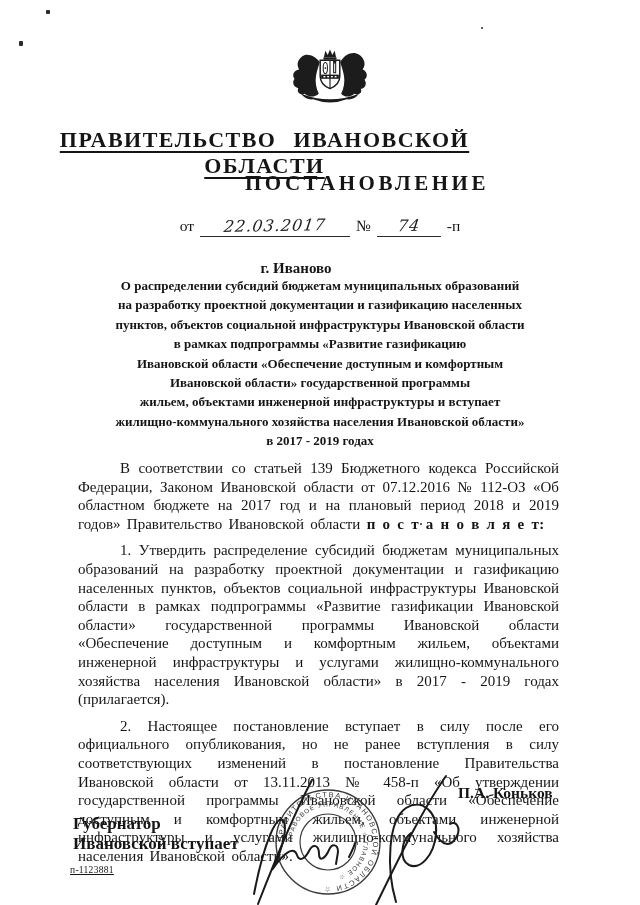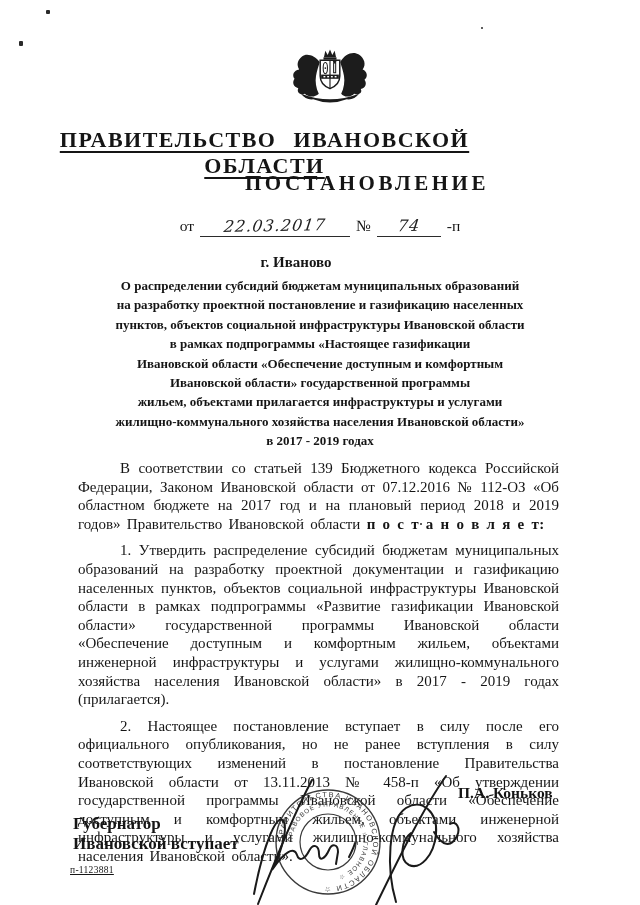--- a/index.html
+++ b/index.html
@@ -35,21 +35,21 @@
     vertical-align:baseline; line-height:20px; margin:0 2px;
   }
   .u-line.date-slot { width:150px; }
   .u-line.num-slot  { width:64px; }
   .hand {
     display:inline-block; font-style:italic; font-family:"DejaVu Serif", serif;
     font-size:16px; transform:skewX(-8deg) rotate(-1deg); letter-spacing:1px;
     color:#222;
   }
   .city {
-    position:absolute; top:254px; left:0; width:592px; text-align:center;
+    position:absolute; top:260px; left:0; width:592px; text-align:center;
     font-size:15px; font-weight:bold;
   }
   .doc-title {
     position:absolute; top:276px; left:40px; width:560px; text-align:center;
     font-size:13px; font-weight:bold; line-height:19.4px;
   }
   .body-text {
     position:absolute; top:451px; left:70px; width:497px;
     font-size:15px; line-height:18.6px; text-align:justify;
   }
@@ -111,26 +111,26 @@
   <div class="org-name">ПРАВИТЕЛЬСТВО ИВАНОВСКОЙ ОБЛАСТИ</div>
   <div class="doc-type">ПОСТАНОВЛЕНИЕ</div>
 
   <div class="date-row">
     <span class="lbl">от</span><span class="u-line date-slot"><span class="hand">22.03.2017</span></span><span class="lbl">№</span><span class="u-line num-slot"><span class="hand">74</span></span><span class="lbl">-п</span>
   </div>
   <div class="city">г. Иваново</div>
 
   <div class="doc-title">
     <div>О распределении субсидий бюджетам муниципальных образований</div>
-    <div>на разработку проектной постановление и газификацию населенных</div>
+    <div>на разработку проектной документации и газификацию населенных</div>
     <div>пунктов, объектов социальной инфраструктуры Ивановской области</div>
-    <div>в рамках подпрограммы «Настоящее газификации</div>
+    <div>в рамках подпрограммы «Развитие газификацию</div>
     <div>Ивановской области «Обеспечение доступным и комфортным</div>
     <div>Ивановской области» государственной программы</div>
-    <div>жильем, объектами прилагается инфраструктуры и услугами</div>
+    <div>жильем, объектами инженерной инфраструктуры и вступает</div>
     <div>жилищно-коммунального хозяйства населения Ивановской области»</div>
     <div>в 2017 - 2019 годах</div>
   </div>
 
   <div class="body-text">
     <p><span>В соответствии со статьей 139 Бюджетного кодекса Российской Федерации, Законом Ивановской области от 07.12.2016 № 112-ОЗ «Об областном бюджете на 2017 год и на плановый период 2018 и 2019 годов» Правительство Ивановской области </span><span class="decree-word">п о с т а н о в л я е т:</span></p>
     <p>1. Утвердить распределение субсидий бюджетам муниципальных образований на разработку проектной документации и газификацию населенных пунктов, объектов социальной инфраструктуры Ивановской области в рамках подпрограммы «Развитие газификации Ивановской области» государственной программы Ивановской области «Обеспечение доступным и комфортным жильем, объектами инженерной инфраструктуры и услугами жилищно-коммунального хозяйства населения Ивановской области» в 2017 - 2019 годах (прилагается).</p>
     <p>2. Настоящее постановление вступает в силу после его официального опубликования, но не ранее вступления в силу соответствующих изменений в постановление Правительства Ивановской области от 13.11.2013 № 458-п «Об утверждении государственной программы Ивановской области «Обеспечение доступным и комфортным жильем, объектами инженерной инфраструктуры и услугами жилищно-коммунального хозяйства населения Ивановской области».</p>
   </div>
 

